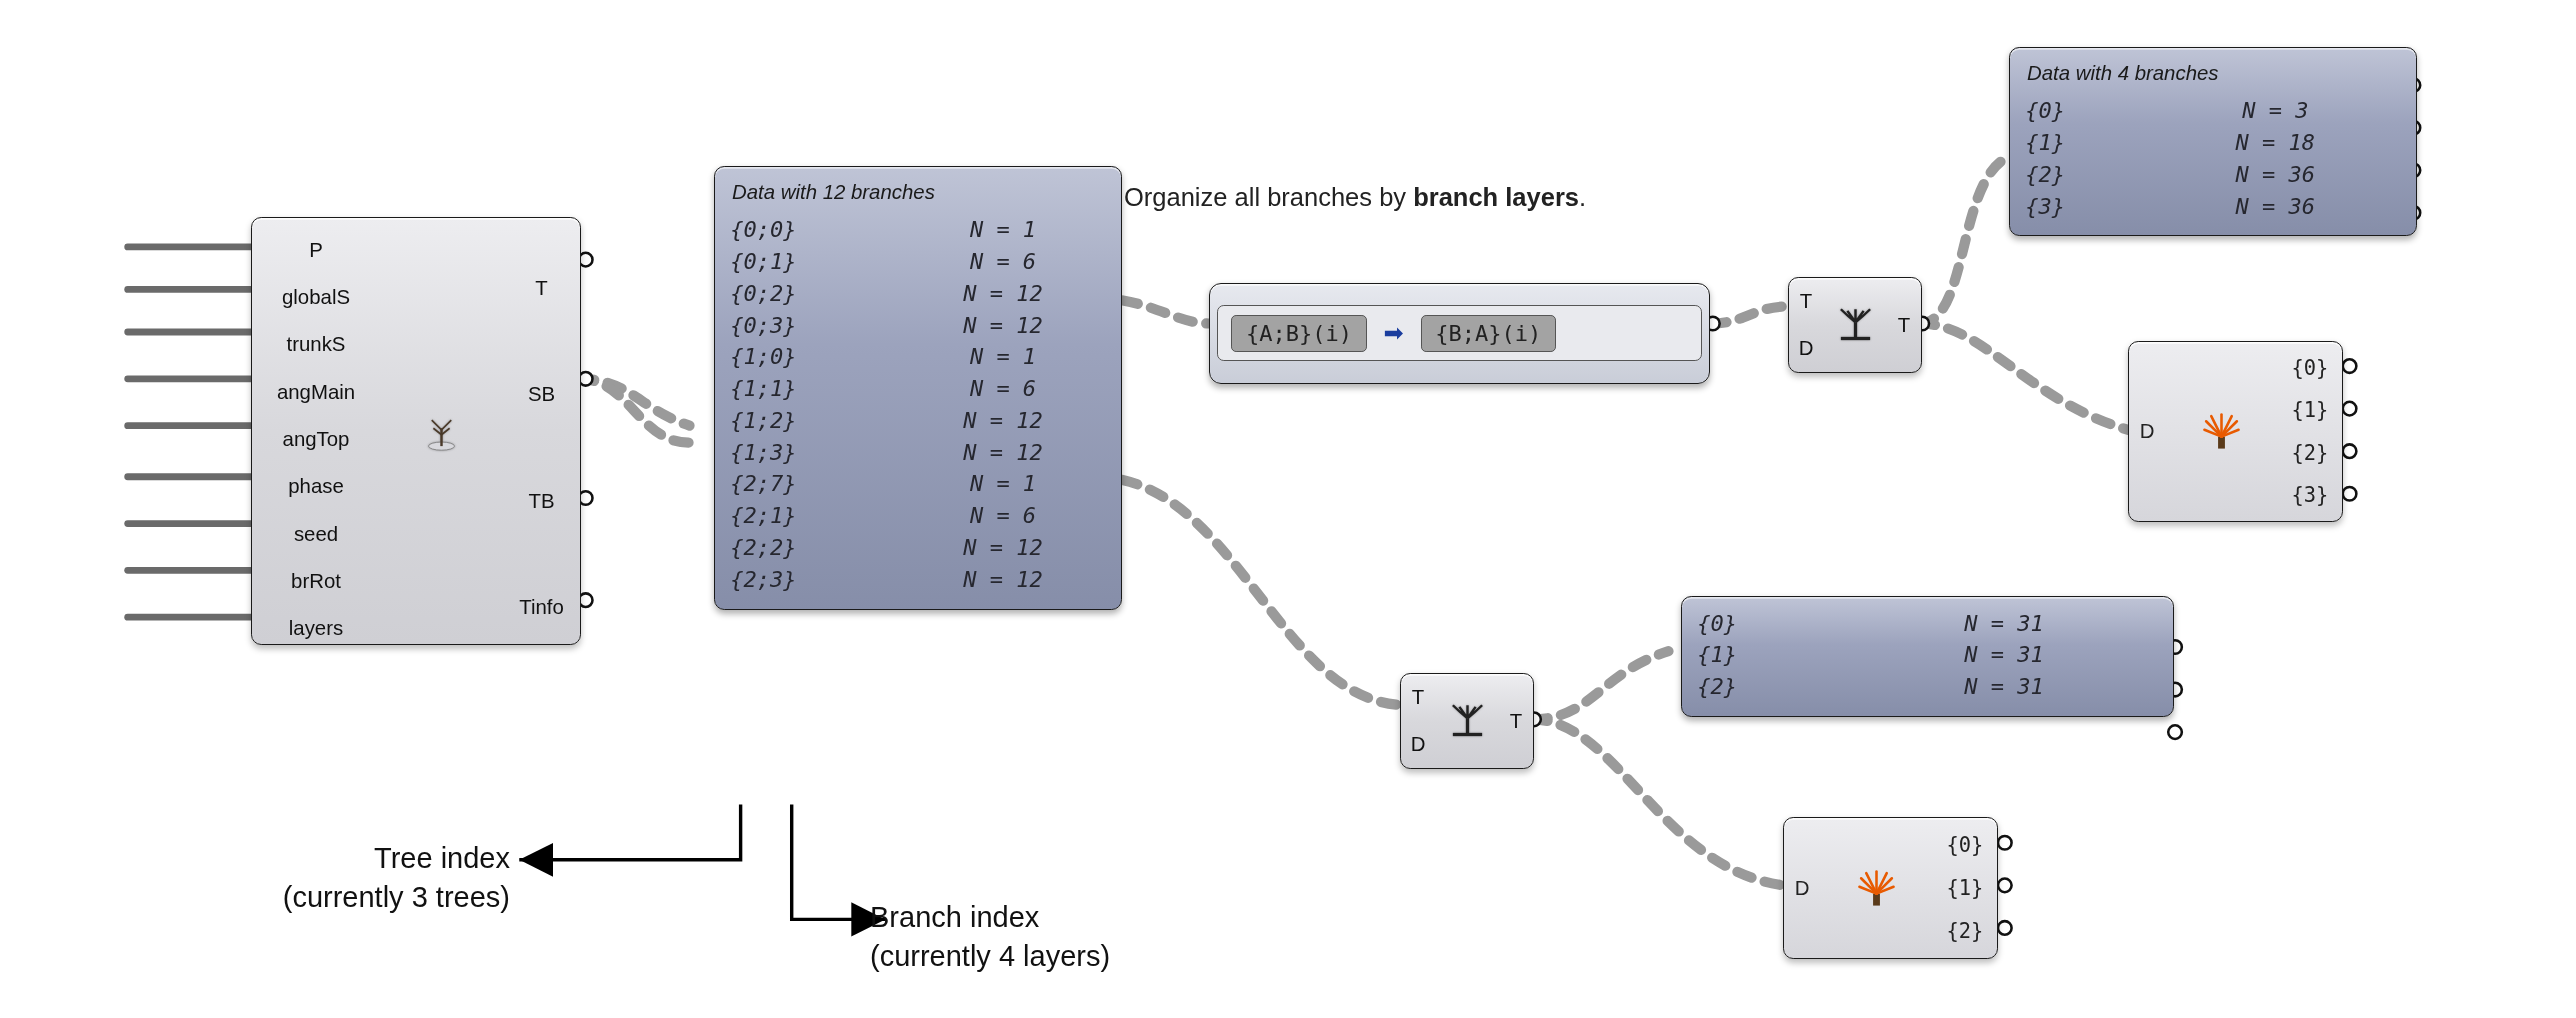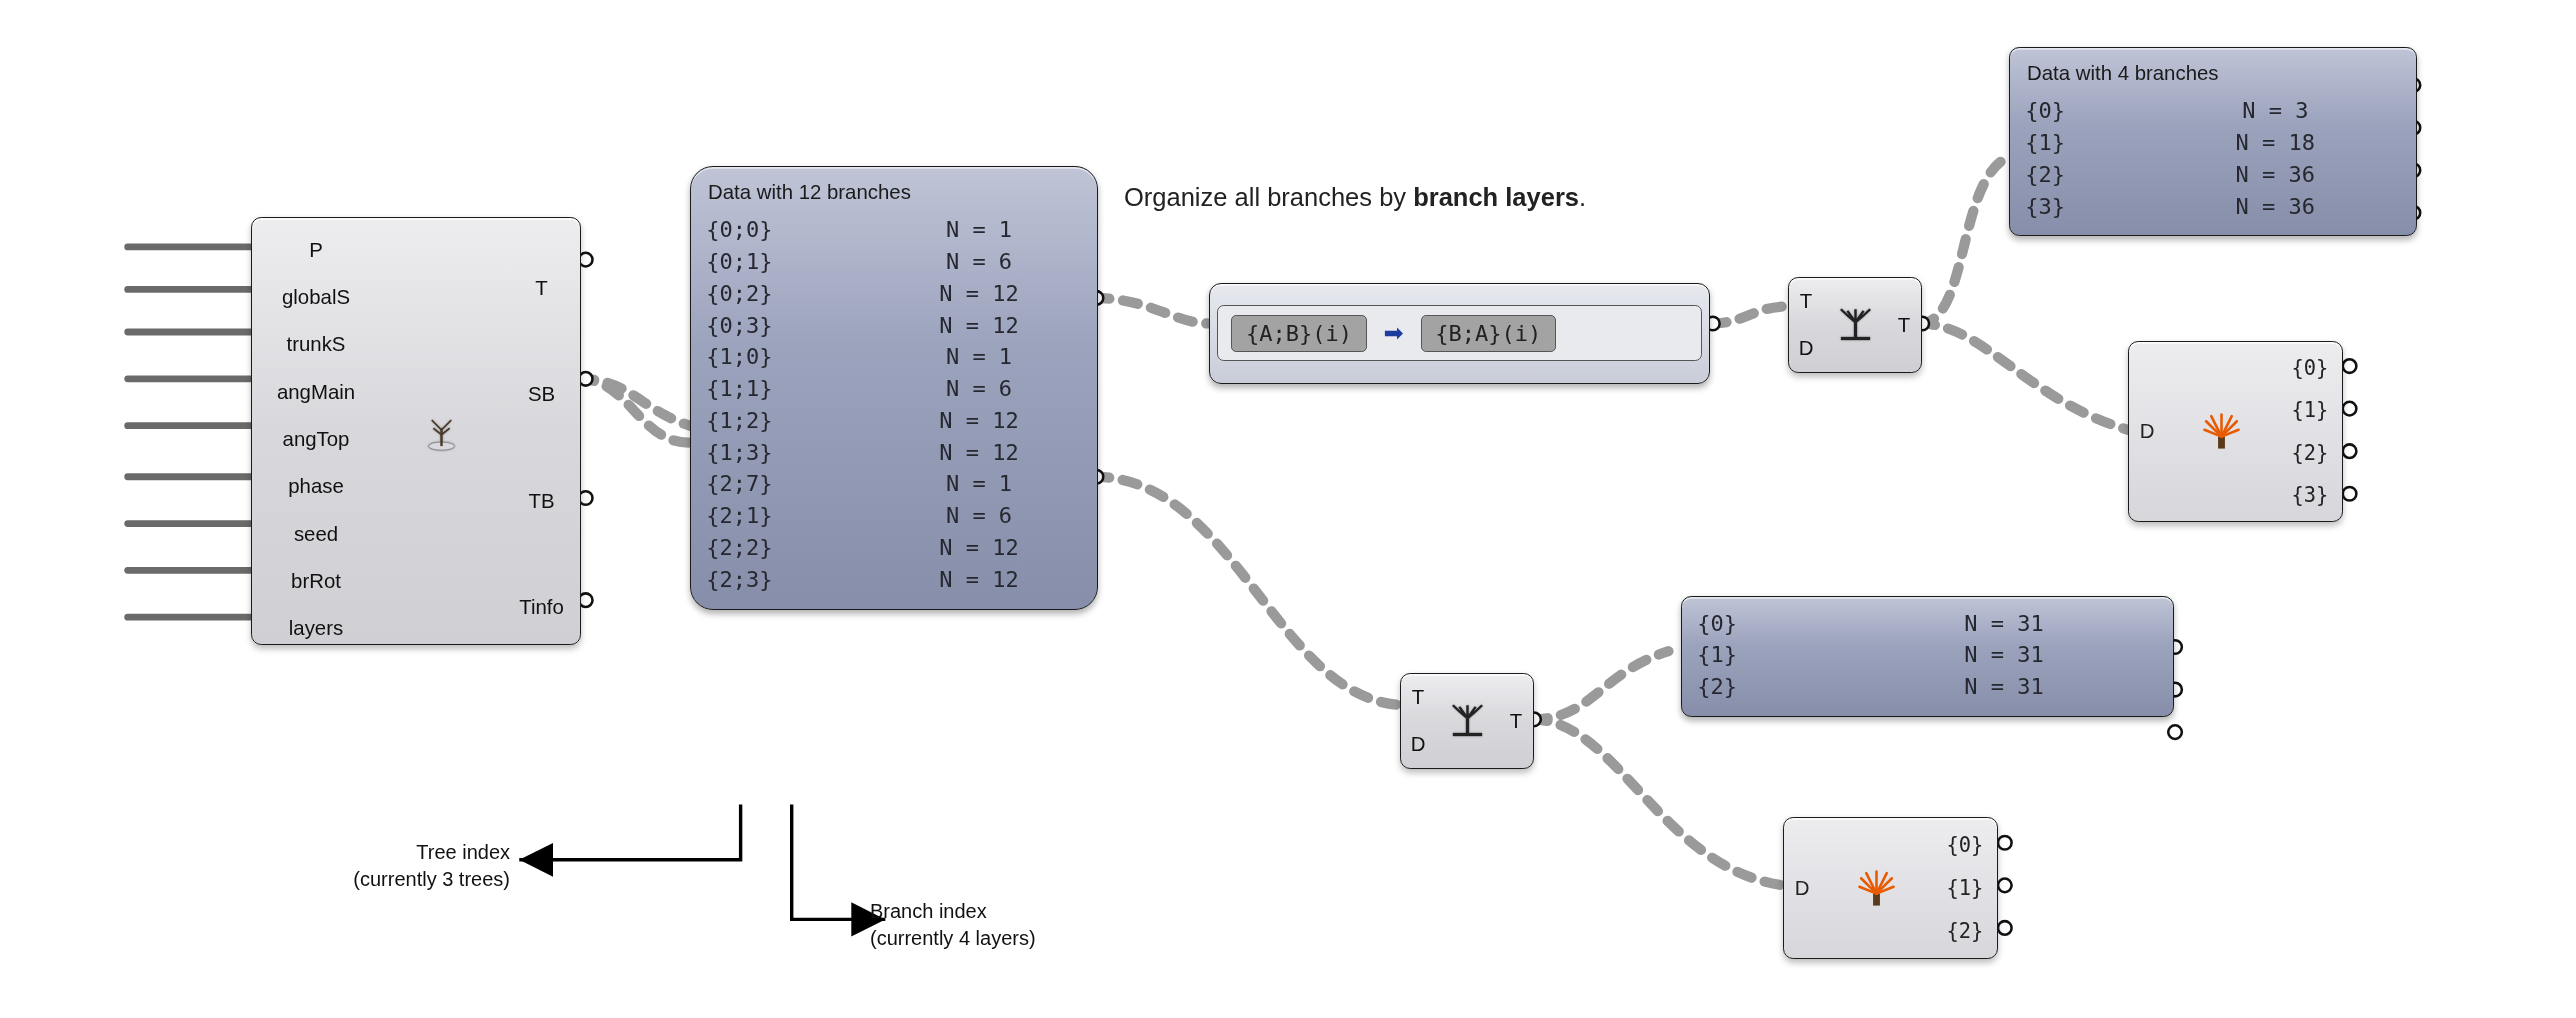--- a/index.html
+++ b/index.html
@@ -19,20 +19,21 @@
   .comp .lab{font-size:20.4px;color:#111;line-height:1.9;}
 
   .panel{
     position:absolute;
     border:1.7px solid #1a1a1a;
     border-radius:10.2px;
     background:linear-gradient(180deg,#bfc4d6 0%,#9ca3bd 40%,#868ea9 100%);
     box-shadow:0 3.4px 6.8px rgba(0,0,0,.3),inset 0 1.7px 0 rgba(255,255,255,.6);
     padding:10.2px 15.3px 13.6px 15.3px;
     font-family:Consolas,Menlo,monospace;
+    font-style:italic;
   }
   .panel .title{font-family:"Segoe UI",Arial,sans-serif;font-size:20.4px;color:#1a1a1a;margin:3.4px 1.7px 10.2px 1.7px;}
   .panel table{border-collapse:collapse;width:100%;}
   .panel td{font-size:22px;color:#26272f;padding:3.4px 0;white-space:pre;}
   .panel td.r{text-align:center;}
 
   .pathmap{
     position:absolute;
     border:1.7px solid #1a1a1a;
     border-radius:12px;
@@ -59,21 +60,21 @@
     background:linear-gradient(180deg,#ededf0 0%,#d6d6db 100%);
     box-shadow:0 3.4px 6.8px rgba(0,0,0,.25),inset 0 1.7px 0 rgba(255,255,255,.8);
     display:flex;align-items:stretch;
   }
   .explode .in{width:36px;display:flex;align-items:center;justify-content:center;font-size:20.4px;}
   .explode .mid{flex:1;display:flex;align-items:center;justify-content:center;}
   .explode .out{display:flex;flex-direction:column;justify-content:space-around;align-items:center;font-family:Consolas,Menlo,monospace;font-size:20.4px;padding:5.1px 13.6px;}
 
   .note{position:absolute;font-size:25.5px;color:#222;}
   .note b{font-weight:700;}
-  .anno{position:absolute;font-size:20px;color:#111;text-align:left;line-height:1.35;}
+  .anno{position:absolute;font-size:29px;color:#111;text-align:left;line-height:1.35;}
 
   
   svg.icon-tree{width:39px;height:39px;filter:drop-shadow(0 0.9px 0.9px rgba(0,0,0,.3));}
   svg.icon-explode{width:41px;height:41px;}
 </style>
 </head>
 <body>
 
 <div class="canvas">
 
@@ -183,21 +184,21 @@
       </div>
       <div class="col" style="width:77px;padding:17px 0;">
         <div class="lab">T</div>
         <div class="lab">SB</div>
         <div class="lab">TB</div>
         <div class="lab">Tinfo</div>
       </div>
     </div>
   </div>
 
-  <div class="panel" style="left:690px;top:166px;width:375px;border-radius:23px;">
+  <div class="panel" style="left:714px;top:166px;width:375px;">
     <div class="title">Data with 12 branches</div>
     <table>
       <tbody>
           <tr>
             <td>{0;0}</td>
             <td class="r">N = 1</td>
           </tr>
       <tr>
             <td>{0;1}</td>
             <td class="r">N = 6</td>

